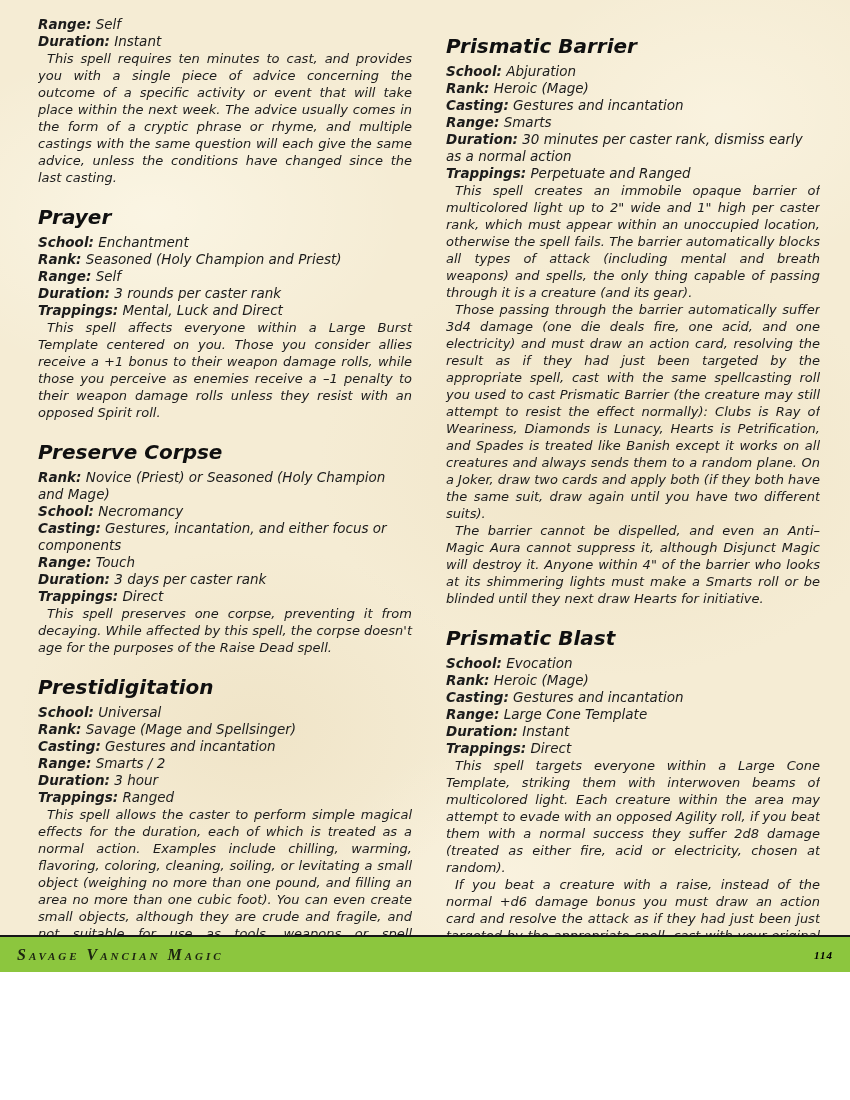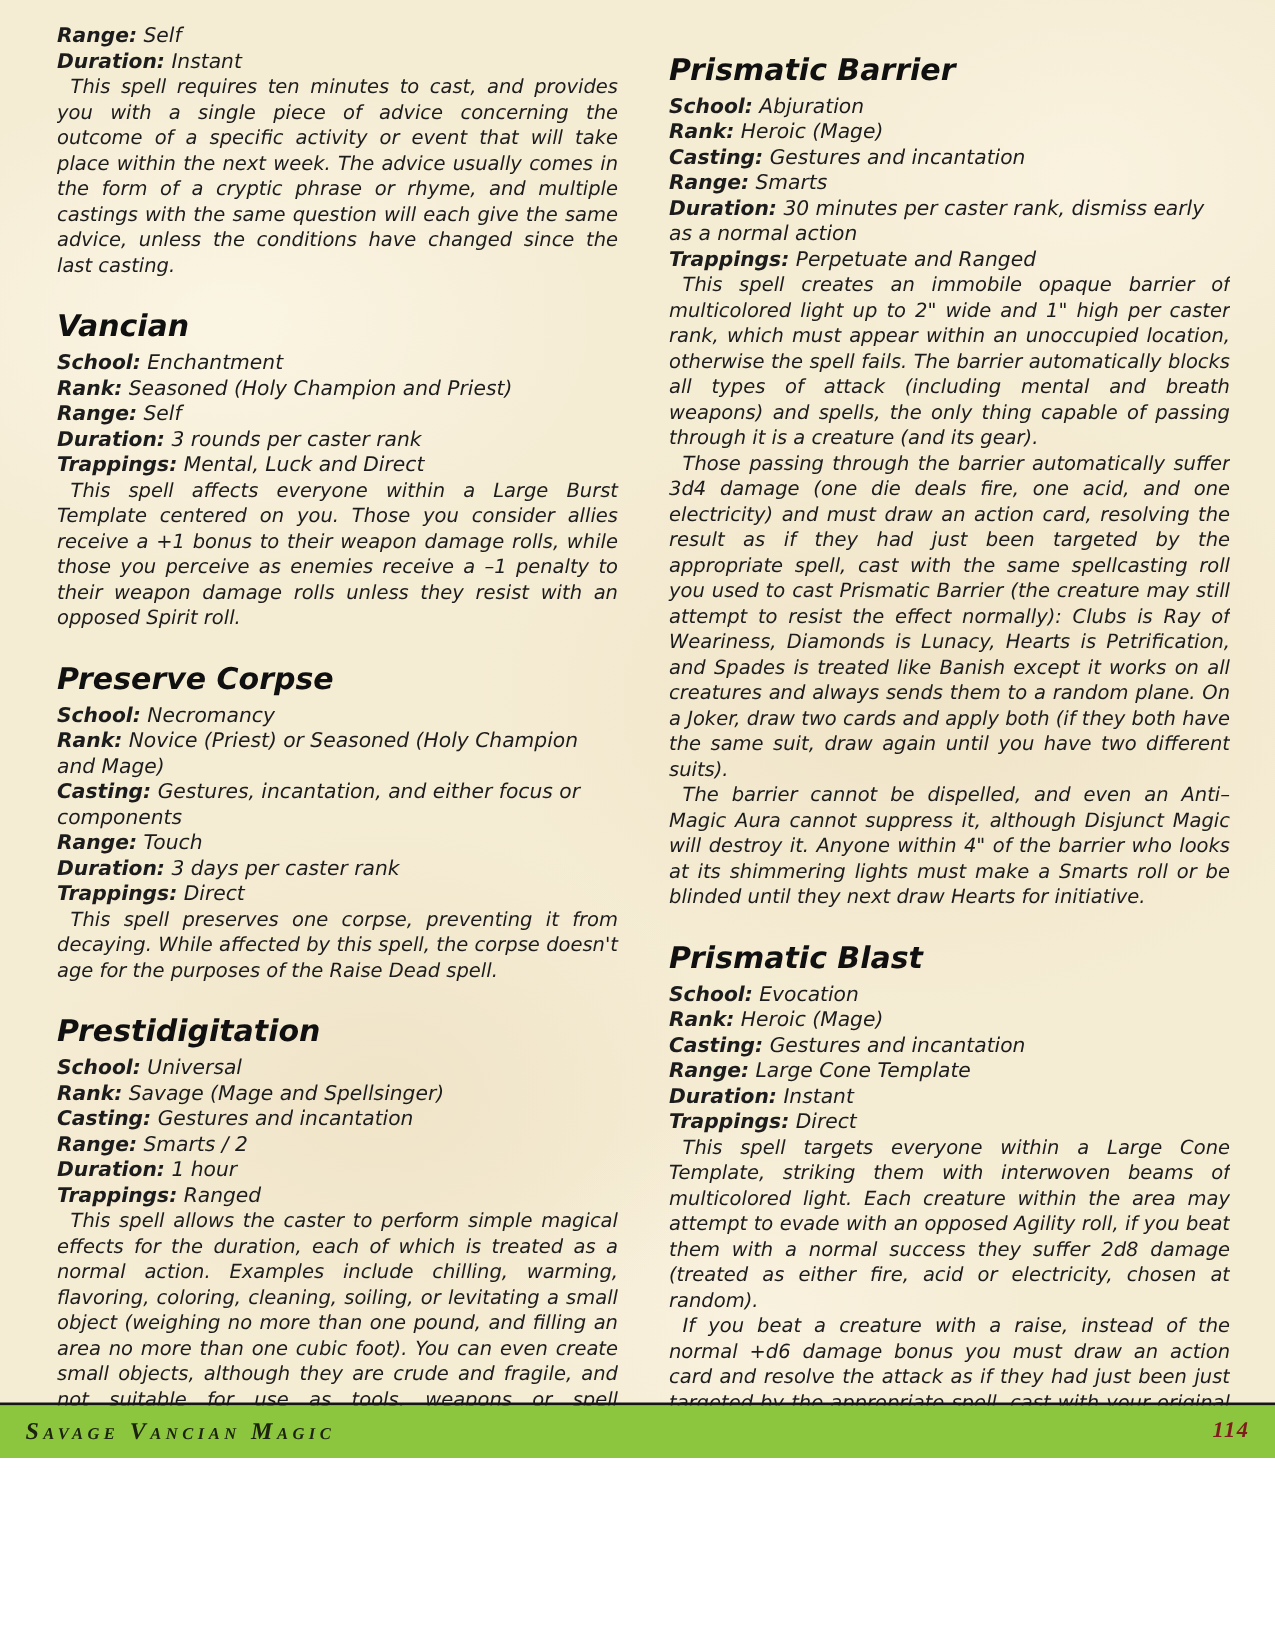--- a/index.html
+++ b/index.html
@@ -73,62 +73,62 @@
     font-family: "Liberation Serif", "DejaVu Serif", serif;
     font-variant: small-caps;
     font-weight: bold;
     font-size: 16px;
     letter-spacing: 3px;
     color: #1c2410;
   }
   .footer-page {
     font-family: "Liberation Serif", "DejaVu Serif", serif;
     font-weight: bold;
-    font-size: 15px;
+    font-size: 11px;
     letter-spacing: 1px;
-    color: #7f1d1d;
+    color: #000000;
   }
 </style>
 </head>
 <body>
 
 <div class="page" style="background-color: rgb(245, 236, 212);">
   <div class="content">
     <div class="col">
         <section class="spell continuation">
           <div class="meta-line"><span class="meta-label">Range:</span> <span class="meta-value">Self</span></div>
           <div class="meta-line"><span class="meta-label">Duration:</span> <span class="meta-value">Instant</span></div>
           <p class="para">This spell requires ten minutes to cast, and provides you with a single piece of advice concerning the outcome of a specific activity or event that will take place within the next week. The advice usually comes in the form of a cryptic phrase or rhyme, and multiple castings with the same question will each give the same advice, unless the conditions have changed since the last casting.</p>
         </section>
         <section class="spell">
-          <h2 class="spell-title">Vancian</h2>
+          <h2 class="spell-title">Prayer</h2>
           <div class="meta-line"><span class="meta-label">School:</span> <span class="meta-value">Enchantment</span></div>
           <div class="meta-line"><span class="meta-label">Rank:</span> <span class="meta-value">Seasoned (Holy Champion and Priest)</span></div>
           <div class="meta-line"><span class="meta-label">Range:</span> <span class="meta-value">Self</span></div>
           <div class="meta-line"><span class="meta-label">Duration:</span> <span class="meta-value">3 rounds per caster rank</span></div>
           <div class="meta-line"><span class="meta-label">Trappings:</span> <span class="meta-value">Mental, Luck and Direct</span></div>
           <p class="para">This spell affects everyone within a Large Burst Template centered on you. Those you consider allies receive a +1 bonus to their weapon damage rolls, while those you perceive as enemies receive a –1 penalty to their weapon damage rolls unless they resist with an opposed Spirit roll.</p>
         </section>
         <section class="spell">
           <h2 class="spell-title">Preserve Corpse</h2>
+          <div class="meta-line"><span class="meta-label">Rank:</span> <span class="meta-value">Novice (Priest) or Seasoned (Holy Champion and Mage)</span></div>
           <div class="meta-line"><span class="meta-label">School:</span> <span class="meta-value">Necromancy</span></div>
-          <div class="meta-line"><span class="meta-label">Rank:</span> <span class="meta-value">Novice (Priest) or Seasoned (Holy Champion and Mage)</span></div>
           <div class="meta-line"><span class="meta-label">Casting:</span> <span class="meta-value">Gestures, incantation, and either focus or components</span></div>
           <div class="meta-line"><span class="meta-label">Range:</span> <span class="meta-value">Touch</span></div>
           <div class="meta-line"><span class="meta-label">Duration:</span> <span class="meta-value">3 days per caster rank</span></div>
           <div class="meta-line"><span class="meta-label">Trappings:</span> <span class="meta-value">Direct</span></div>
           <p class="para">This spell preserves one corpse, preventing it from decaying. While affected by this spell, the corpse doesn't age for the purposes of the Raise Dead spell.</p>
         </section>
         <section class="spell">
           <h2 class="spell-title">Prestidigitation</h2>
           <div class="meta-line"><span class="meta-label">School:</span> <span class="meta-value">Universal</span></div>
           <div class="meta-line"><span class="meta-label">Rank:</span> <span class="meta-value">Savage (Mage and Spellsinger)</span></div>
           <div class="meta-line"><span class="meta-label">Casting:</span> <span class="meta-value">Gestures and incantation</span></div>
           <div class="meta-line"><span class="meta-label">Range:</span> <span class="meta-value">Smarts / 2</span></div>
-          <div class="meta-line"><span class="meta-label">Duration:</span> <span class="meta-value">1 hour</span></div>
+          <div class="meta-line"><span class="meta-label">Duration:</span> <span class="meta-value">3 hour</span></div>
           <div class="meta-line"><span class="meta-label">Trappings:</span> <span class="meta-value">Ranged</span></div>
           <p class="para">This spell allows the caster to perform simple magical effects for the duration, each of which is treated as a normal action. Examples include chilling, warming, flavoring, coloring, cleaning, soiling, or levitating a small object (weighing no more than one pound, and filling an area no more than one cubic foot). You can even create small objects, although they are crude and fragile, and not suitable for use as tools, weapons or spell components. Any effects (other than moving, cleaning or soiling) revert when the spell duration expires.</p>
         </section>
       </div>
     <div class="col">
         <section class="spell">
           <h2 class="spell-title">Prismatic Barrier</h2>
           <div class="meta-line"><span class="meta-label">School:</span> <span class="meta-value">Abjuration</span></div>
           <div class="meta-line"><span class="meta-label">Rank:</span> <span class="meta-value">Heroic (Mage)</span></div>
           <div class="meta-line"><span class="meta-label">Casting:</span> <span class="meta-value">Gestures and incantation</span></div>

